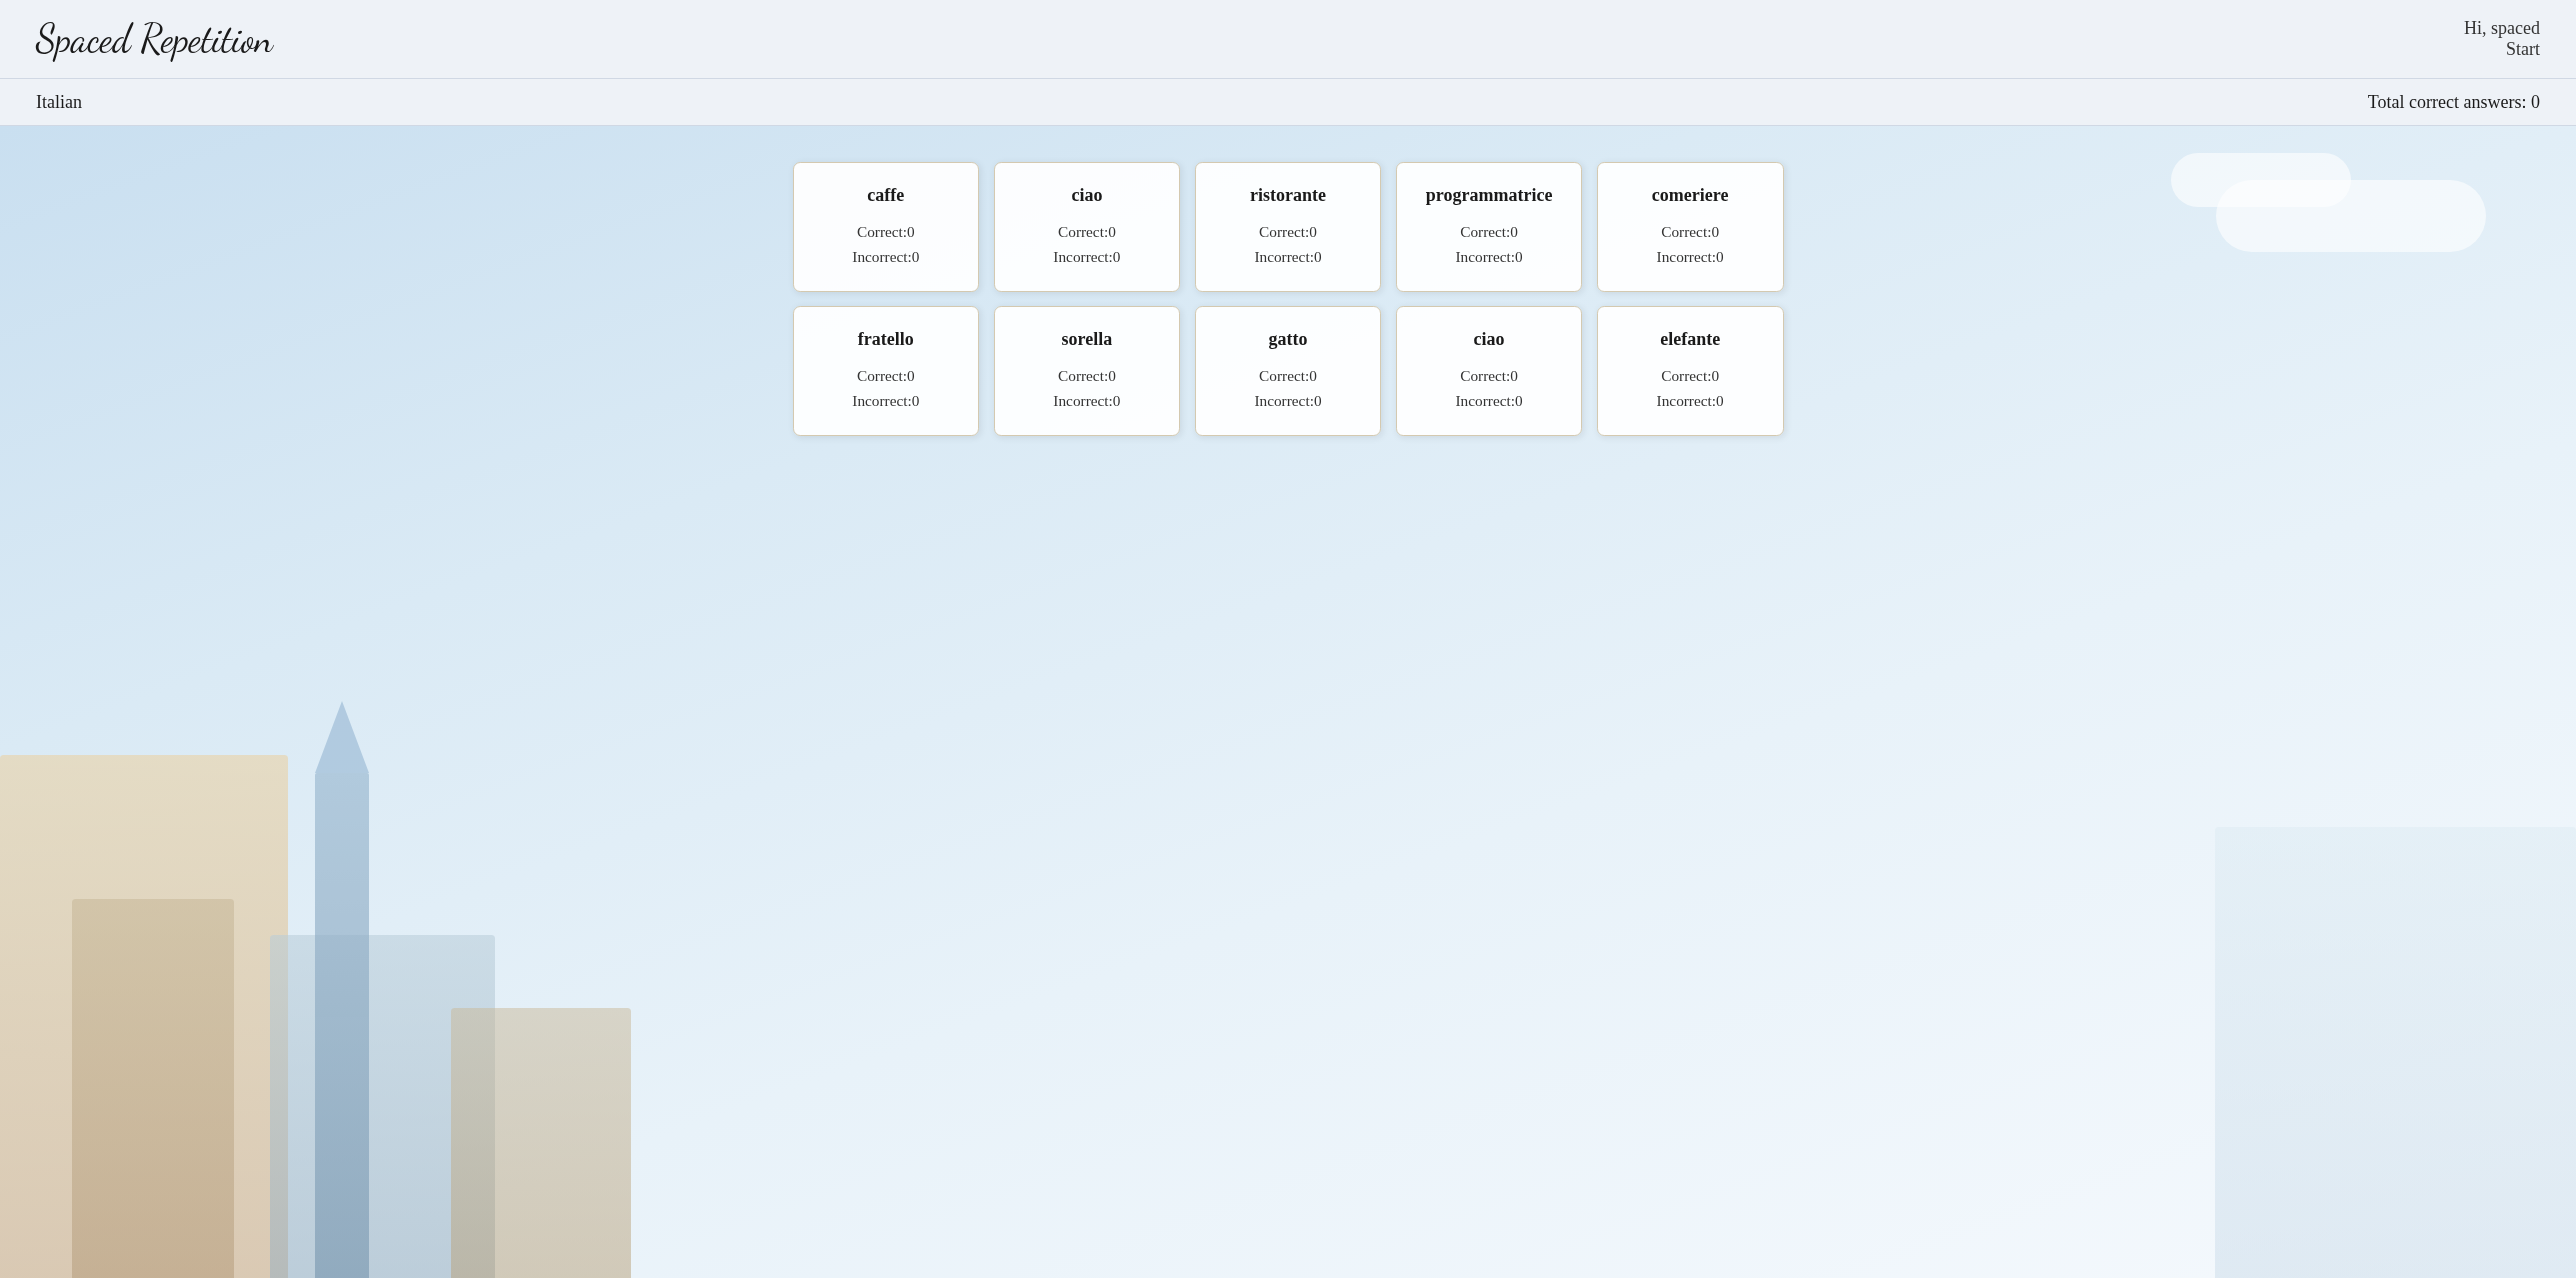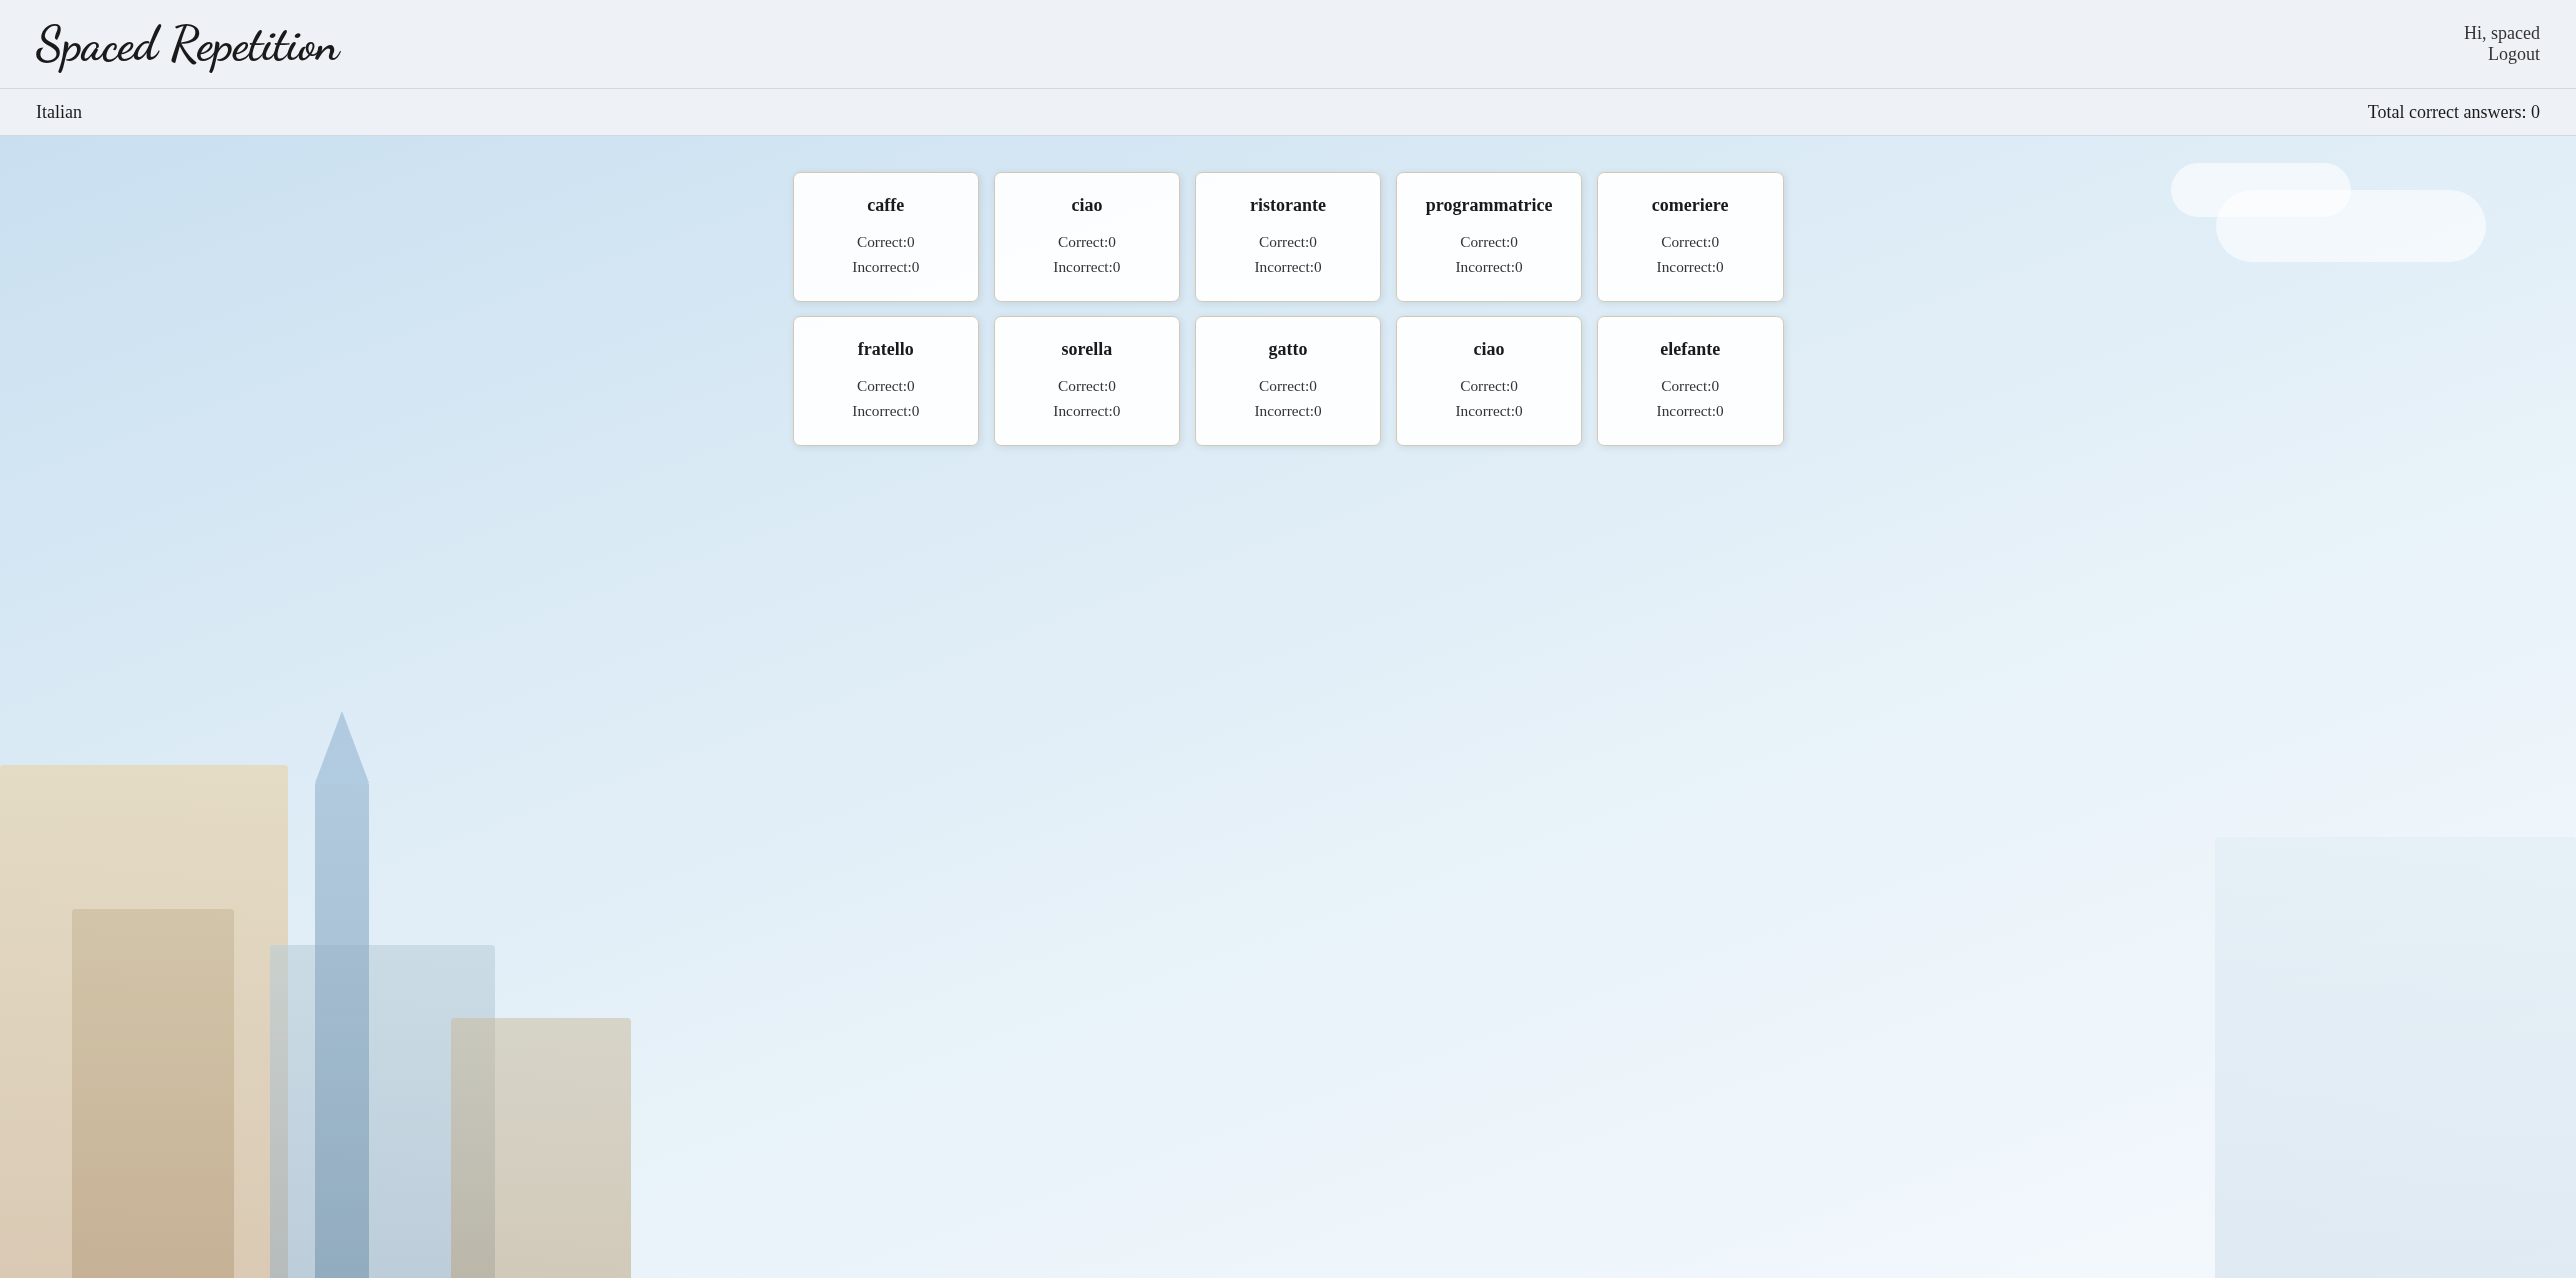--- a/index.html
+++ b/index.html
@@ -19,22 +19,22 @@
       background-color: #eef2f7;
       padding: 16px 36px;
       display: flex;
       justify-content: space-between;
       align-items: center;
       border-bottom: 0.9px solid #d0d8e4;
     }
 
     .header-title {
       font-family: 'Brush Script MT', 'Dancing Script', cursive;
-      font-size: 47px;
-      font-weight: 700;
+      font-size: 38px;
+      font-weight: 400;
       color: #1a1a1a;
     }
 
     .header-user {
       text-align: right;
     }
 
     .header-greeting {
       font-size: 18px;
       color: #333;
@@ -260,21 +260,21 @@
       letter-spacing: 0.5px;
     }
   </style>
 </head>
 <body>
 
 <header class="header">
   <h1 class="header-title">Spaced Repetition</h1>
   <div class="header-user">
     <span class="header-greeting">Hi, spaced</span>
-    <a class="header-logout" href="#">Logout</a>
+    <a class="header-logout" href="#">Start</a>
   </div>
 </header>
 
 <div class="sub-header">
   <span class="sub-header-language">Italian</span>
   <span class="sub-header-score">Total correct answers: 0</span>
 </div>
 
 <main class="main-content">
 

